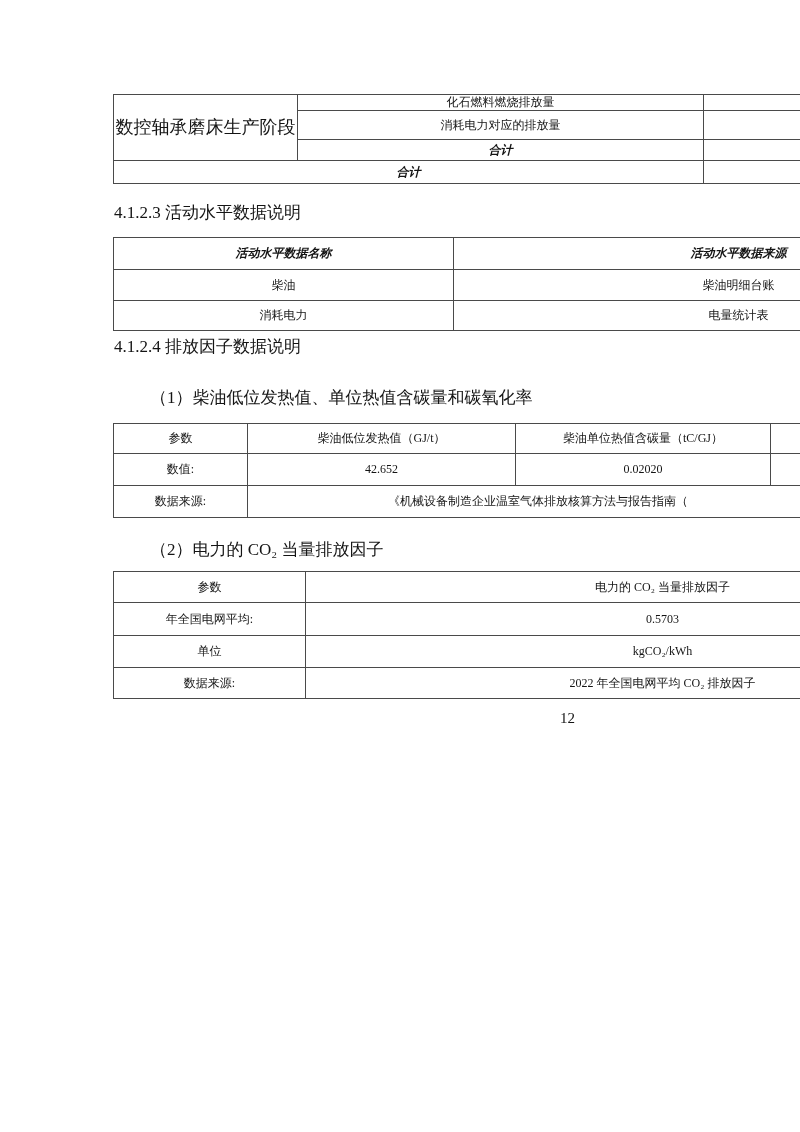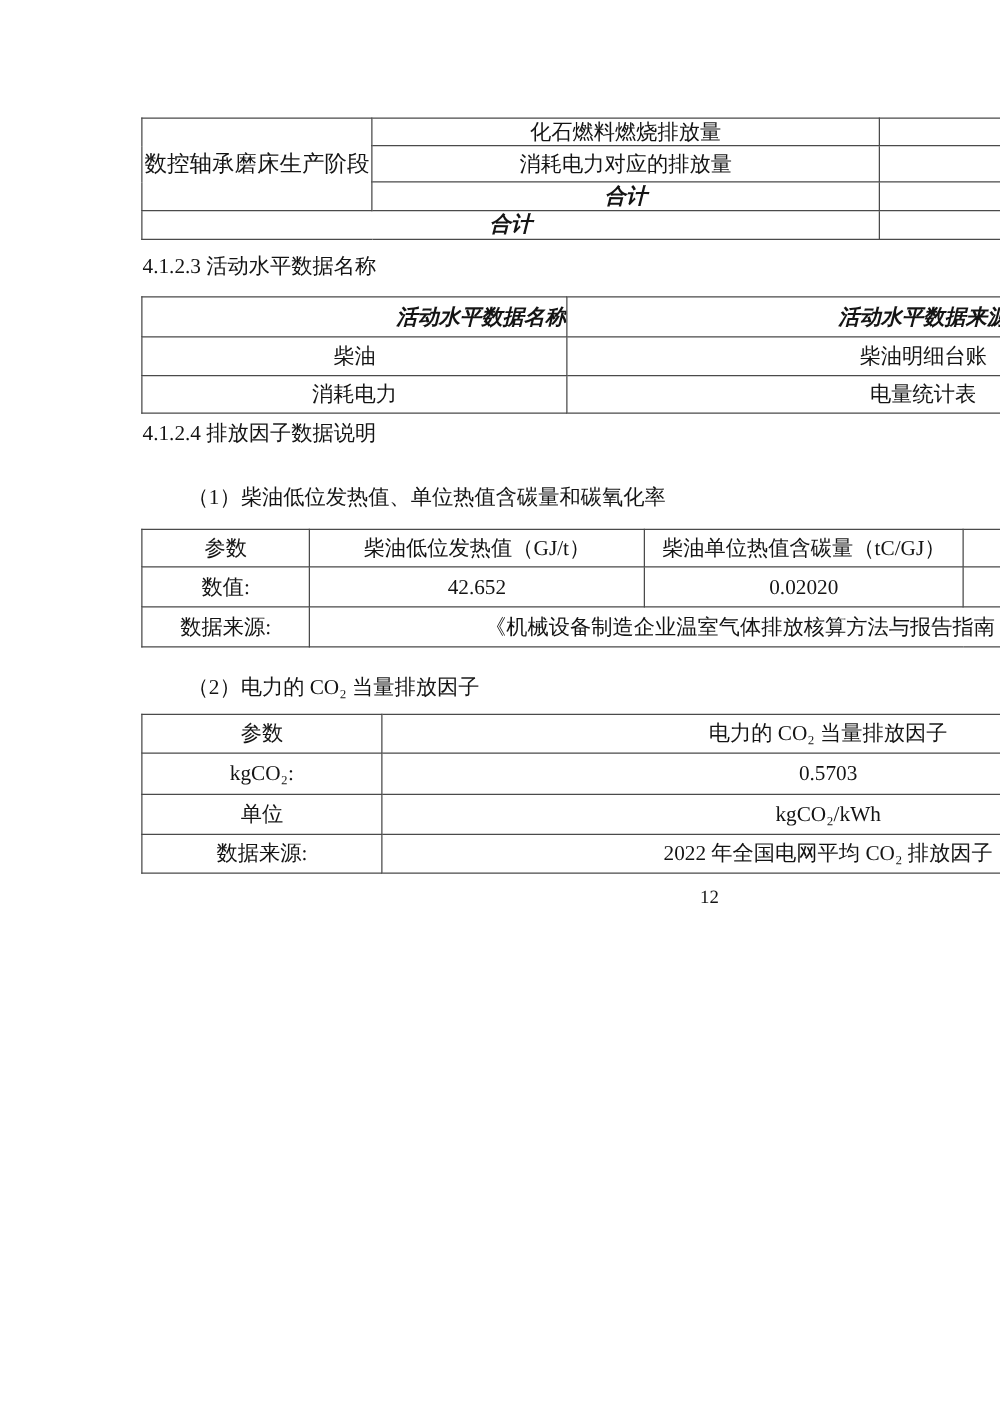--- a/index.html
+++ b/index.html
@@ -14,21 +14,21 @@
   table {
     position:absolute;
     border-collapse:collapse;
     table-layout:fixed;
   }
   td {
     border:1px solid #4a4a4a;
     text-align:center;
     vertical-align:middle;
     padding:0;
-    font-size:17px;
+    font-size:12px;
     line-height:1.25;
     overflow:hidden;
     white-space:nowrap;
   }
   .bold { font-weight:bold;font-style:italic; }
   .small-cjk { font-size:18px; }
   .src-left { text-align:left; padding-left:140px; }
   .heading {
     position:absolute;
     font-size:17px;
@@ -66,30 +66,30 @@
       <td class="bold" style="height:20px;">合计</td>
       <td></td>
     </tr>
     <tr>
       <td colspan="2" class="bold" style="height:22px;">合计</td>
       <td></td>
     </tr>
   </tbody>
     </table>
 
-  <div class="heading" style="left:114px; top:202px;">4.1.2.3 活动水平数据名称</div>
+  <div class="heading" style="left:114px; top:202px;">4.1.2.3 活动水平数据说明</div>
 
   <table style="left:113px; top:237px; width:910px;">
     <colgroup>
         <col style="width:340px">
         <col style="width:570px">
       </colgroup>
     <tbody>
         <tr>
-      <td class="bold" style="height:31px;text-align:right;">活动水平数据名称</td>
+      <td class="bold" style="height:31px;">活动水平数据名称</td>
       <td class="bold">活动水平数据来源</td>
     </tr>
     <tr>
       <td style="height:30px;text-align:center;">柴油</td>
       <td>柴油明细台账</td>
     </tr>
     <tr>
       <td style="height:29px;">消耗电力</td>
       <td>电量统计表</td>
     </tr>
@@ -133,21 +133,21 @@
     <colgroup>
         <col style="width:192px">
         <col style="width:714px">
       </colgroup>
     <tbody>
         <tr>
       <td style="height:30px;">参数</td>
       <td>电力的 CO₂ 当量排放因子</td>
     </tr>
     <tr>
-      <td style="height:32px;">kgCO₂:</td>
+      <td style="height:32px;">年全国电网平均:</td>
       <td>0.5703</td>
     </tr>
     <tr>
       <td style="height:31px;">单位</td>
       <td>kgCO₂/kWh</td>
     </tr>
     <tr>
       <td style="height:30px;">数据来源:</td>
       <td>2022 年全国电网平均 CO₂ 排放因子</td>
     </tr>

